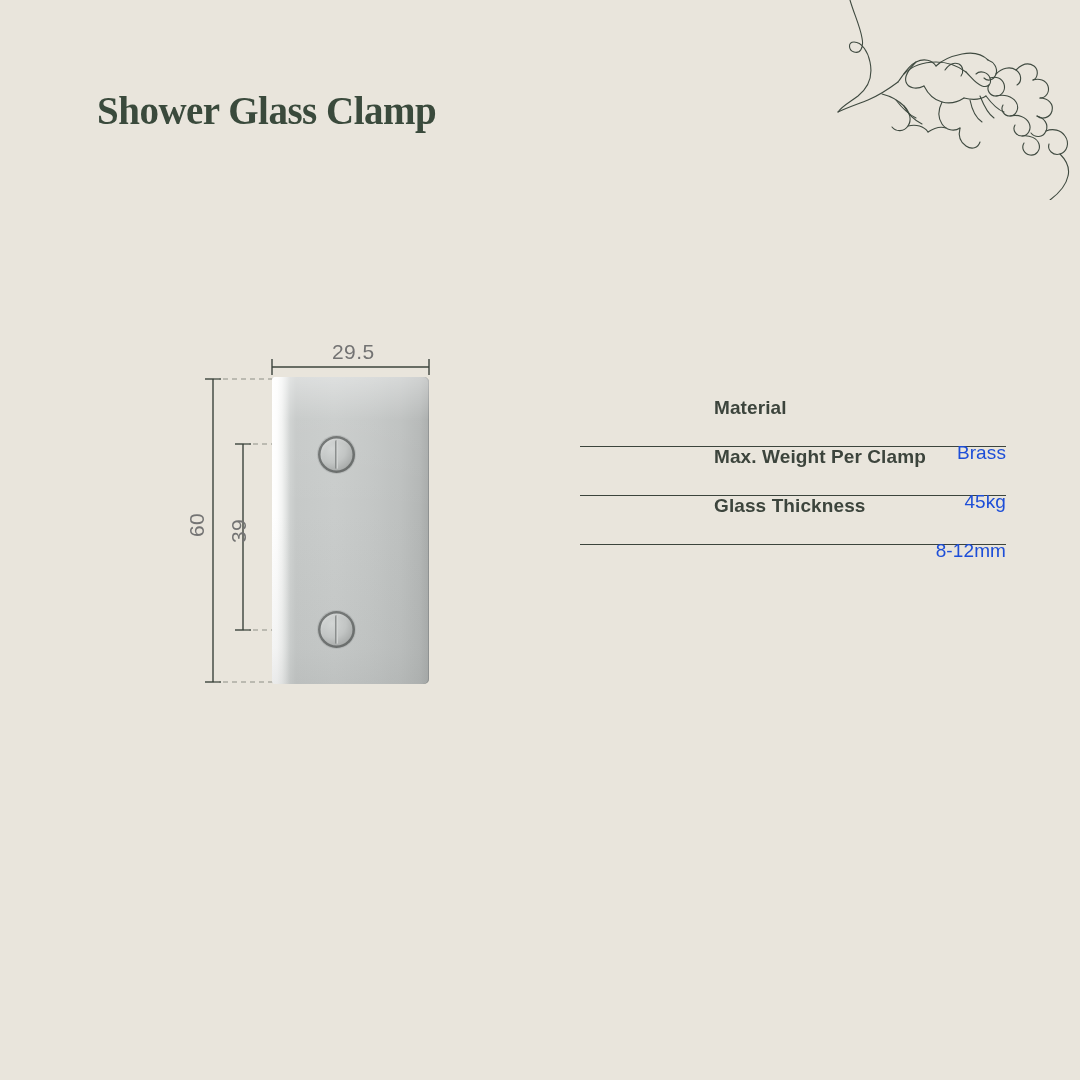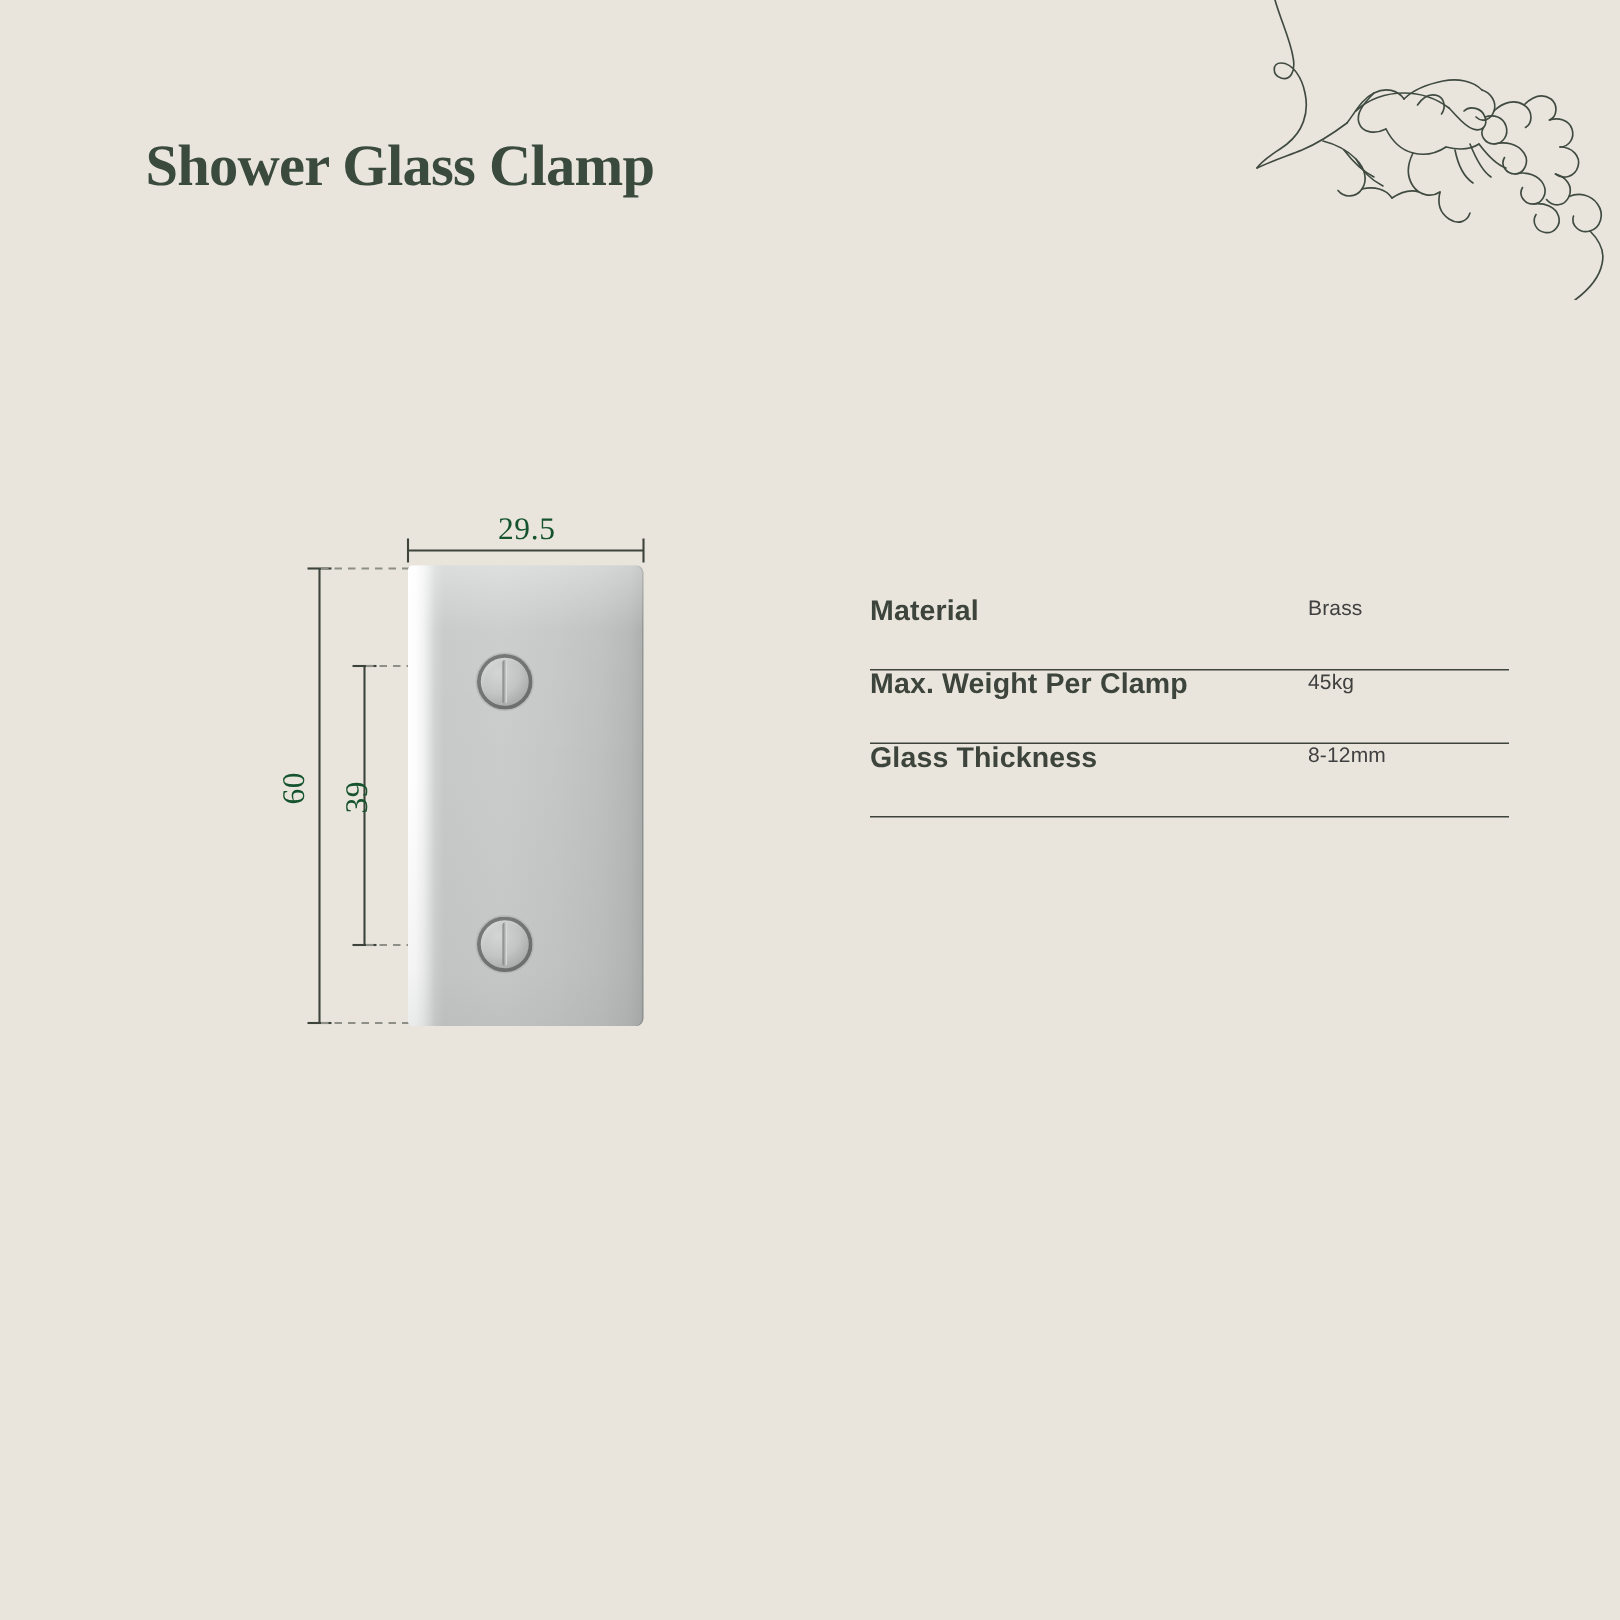--- a/index.html
+++ b/index.html
@@ -107,56 +107,57 @@
     position: absolute;
     left: 580px;
     top: 398px;
     width: 426px;
   }
   .spec-row {
     position: relative;
     height: 48px;
     border-bottom: 1.6px solid #3c443c;
     display: flex;
-    align-items: flex-start;
+    align-items: flex-end;
+    flex-direction: column;
   }
   .spec-label {
     font-size: 19px;
     font-weight: bold;
     color: #3c443c;
     letter-spacing: 0.1px;
     width: 292px;
     line-height: 1.05;
   }
   .spec-value {
-    font-size: 14px;
+    font-size: 19px;
     font-weight: normal;
-    color: #404040;
+    color: #1d4ed8;
     letter-spacing: 0.1px;
     line-height: 1.05;
+    margin-top: 25px;
   }
 
   
   .footer {
     position: absolute;
     right: 57px;
     top: 987px;
     font-size: 26px;
     color: #3c443c;
     letter-spacing: 0.2px;
     white-space: nowrap;
   }
 
   
   .dim-text {
     position: absolute;
     font-size: 21px;
-    color: #14532d;
+    color: #737373;
     letter-spacing: 0.4px;
-    font-family: Liberation Serif, serif;
   }
   .dim-width { left: 332px; top: 340px; }
   .dim-60 {
     left: 185px;
     top: 513px;
     transform: rotate(-90deg);
     transform-origin: center;
   }
   .dim-39 {
     left: 227px;

